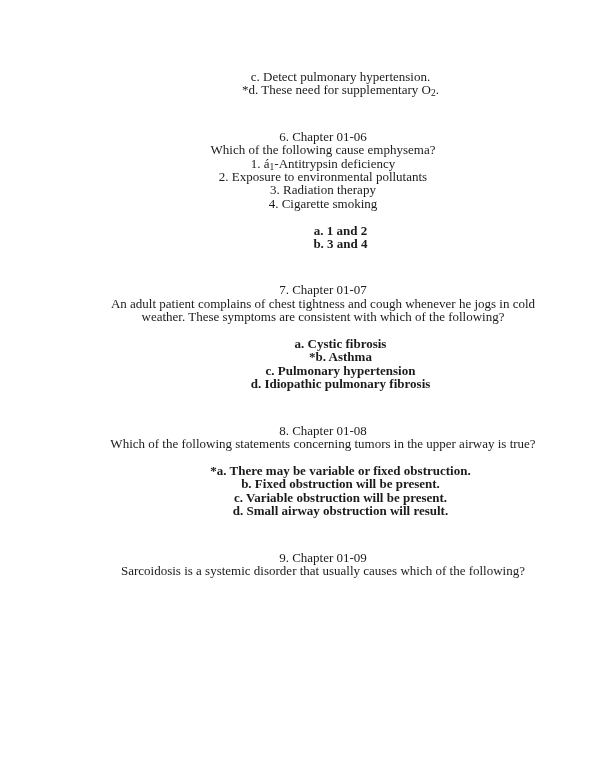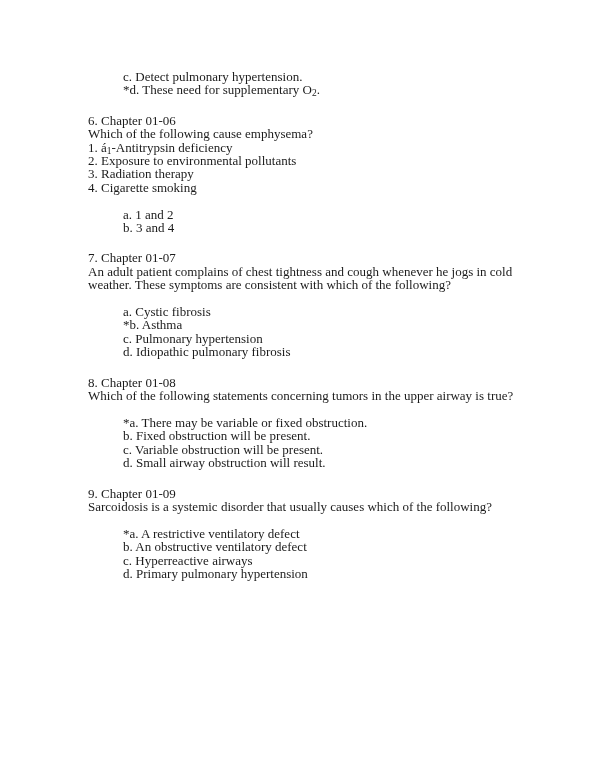--- a/index.html
+++ b/index.html
@@ -12,25 +12,26 @@
     font-family: "Liberation Serif", "DejaVu Serif", serif;
     font-size: 13px;
     line-height: 13.4px;
     color: #1b1b1b;
   }
   .content {
     position: absolute;
     left: 88px;
     top: 70px;
     width: 470px;
+    text-align: center;
   }
   .line { white-space: nowrap; }
   .indent { padding-left: 35px; }
-  .gap2 { margin-top: 17px; }   
-  .gap1 { margin-top: 13.4px; }   
+  .gap2 { margin-top: 33px; }   
+  .gap1 { margin-top: 13.4px; font-weight: bold; }   
   sub.sb {
     font-size: 9.5px;
     line-height: 0;
     vertical-align: baseline;
     position: relative;
     top: 2px;
   }
 </style>
 </head>
 <body>
@@ -75,22 +76,16 @@
         <div class="line indent">*a. There may be variable or fixed obstruction.</div>
         <div class="line indent">b. Fixed obstruction will be present.</div>
         <div class="line indent">c. Variable obstruction will be present.</div>
         <div class="line indent">d. Small airway obstruction will result.</div>
       </div>
     </div>
 
     <div class="gap2">
       <div class="line">9. Chapter 01-09</div>
       <div class="line">Sarcoidosis is a systemic disorder that usually causes which of the following?</div>
-      <div class="gap1">
-        <div class="line indent">*a. A restrictive ventilatory defect</div>
-        <div class="line indent">b. An obstructive ventilatory defect</div>
-        <div class="line indent">c. Hyperreactive airways</div>
-        <div class="line indent">d. Primary pulmonary hypertension</div>
-      </div>
     </div>
 
   </div>
 </div>
 
 </body></html>

